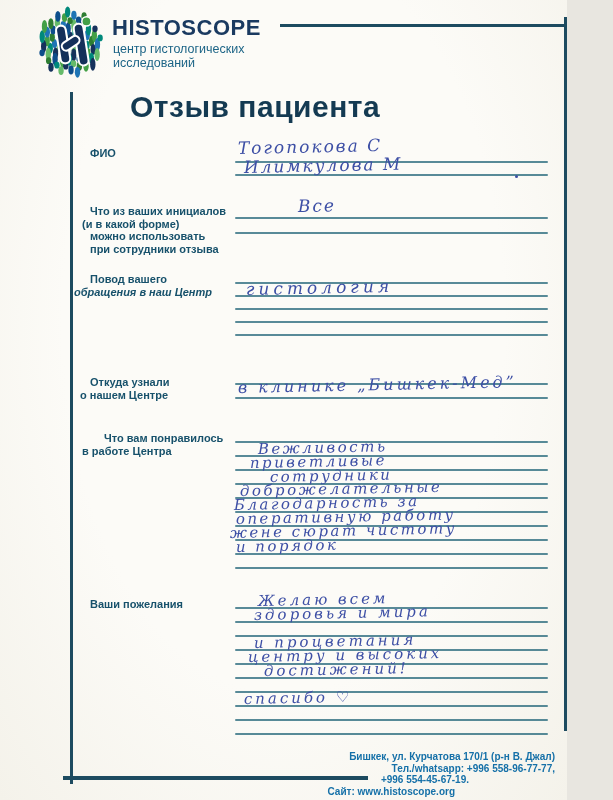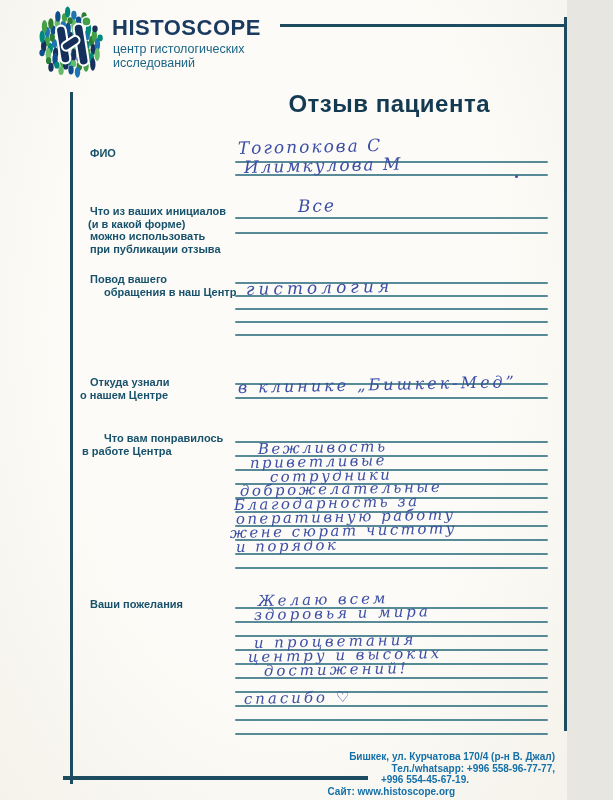--- a/index.html
+++ b/index.html
@@ -11,22 +11,22 @@
   
   .logo-wrap{position:absolute;left:33px;top:6px;width:74px;height:74px;}
   .logo-wrap svg{position:absolute;left:0;top:0;}
   .brand{position:absolute;left:112px;top:15px;font-size:22px;font-weight:bold;
     letter-spacing:.5px;color:#1a3a60;white-space:nowrap;}
   .brand-sub{position:absolute;left:113px;top:42px;font-size:12.5px;line-height:14px;
     color:#1c6486;font-weight:500;white-space:nowrap;}
   
   .frame-line{position:absolute;background:#1d4b60;}
   
-  .doc-title{position:absolute;left:130px;top:90px;width:360px;text-align:right;
-    font-size:24px;font-weight:800;color:#143a52;letter-spacing:.5px;}
+  .doc-title{position:absolute;left:130px;top:90px;width:360px;text-align:left;
+    font-size:30px;font-weight:800;color:#143a52;letter-spacing:.5px;}
   
   .field-label{position:absolute;font-size:11px;font-weight:bold;color:#17516b;
     white-space:nowrap;line-height:12px;}
   .rule{position:absolute;height:2px;background:#2e6e80;opacity:.8;border-radius:1px;}
   .hand{position:absolute;font-family:"DejaVu Serif",serif;font-style:italic;
     color:#3d4fa5;white-space:nowrap;transform:rotate(-1.2deg);transform-origin:left bottom;}
   .ink-dot{position:absolute;width:3px;height:3px;border-radius:50%;background:#3d4fa5;}
   
   .footer{position:absolute;right:12px;top:751px;text-align:right;font-size:10px;
     font-weight:bold;color:#1570a8;line-height:11.5px;white-space:nowrap;}
@@ -134,28 +134,28 @@
 
   <div class="doc-title">Отзыв пациента</div>
 
   <div id="form-fields">
       <div class="field-label" style="left: 90px; top: 147px;">ФИО</div>
       <div class="rule" style="left: 235px; top: 161px; width: 313px;"></div>
       <div class="rule" style="left: 235px; top: 174px; width: 313px;"></div>
       <div class="hand" style="left: 238px; top: 138px; font-size: 17px; letter-spacing: 2px;">Тогопокова С</div>
       <div class="hand" style="left: 244px; top: 157px; font-size: 17px; letter-spacing: 2px;">Илимкулова М</div>
       <div class="field-label" style="left: 90px; top: 205px;">Что из ваших инициалов</div>
-      <div class="field-label" style="left: 88px; top: 217.5px;">(и в какой форме)</div>
+      <div class="field-label" style="left: 82px; top: 217.5px;">(и в какой форме)</div>
       <div class="field-label" style="left: 90px; top: 230px;">можно использовать</div>
-      <div class="field-label" style="left: 90px; top: 242.5px;">при публикации отзыва</div>
+      <div class="field-label" style="left: 90px; top: 242.5px;">при сотрудники отзыва</div>
       <div class="rule" style="left: 235px; top: 217px; width: 313px;"></div>
       <div class="rule" style="left: 235px; top: 232px; width: 313px;"></div>
       <div class="hand" style="left: 298px; top: 196px; font-size: 17px; letter-spacing: 2px;">Все</div>
       <div class="field-label" style="left: 90px; top: 273px;">Повод вашего</div>
-      <div class="field-label" style="left: 104px; top: 285.5px;">обращения в наш Центр</div>
+      <div class="field-label" style="left: 74px; top: 285.5px; font-style: italic;">обращения в наш Центр</div>
       <div class="rule" style="left: 235px; top: 282px; width: 313px;"></div>
       <div class="rule" style="left: 235px; top: 295px; width: 313px;"></div>
       <div class="rule" style="left: 235px; top: 308px; width: 313px;"></div>
       <div class="rule" style="left: 235px; top: 321px; width: 313px;"></div>
       <div class="rule" style="left: 235px; top: 334px; width: 313px;"></div>
       <div class="hand" style="left: 246px; top: 279px; font-size: 17px; letter-spacing: 4px;">гистология</div>
       <div class="field-label" style="left: 90px; top: 376px;">Откуда узнали</div>
       <div class="field-label" style="left: 80px; top: 388.5px;">о нашем Центре</div>
       <div class="rule" style="left: 235px; top: 383px; width: 313px;"></div>
       <div class="rule" style="left: 235px; top: 397px; width: 313px;"></div>
@@ -195,19 +195,19 @@
       <div class="hand" style="left: 254px; top: 606px; font-size: 15px; letter-spacing: 3px;">здоровья и мира</div>
       <div class="hand" style="left: 254px; top: 634px; font-size: 15px; letter-spacing: 3px;">и процветания</div>
       <div class="hand" style="left: 248px; top: 648px; font-size: 15px; letter-spacing: 3px;">центру и высоких</div>
       <div class="hand" style="left: 264px; top: 662px; font-size: 15px; letter-spacing: 3px;">достижений!</div>
       <div class="hand" style="left: 244px; top: 690px; font-size: 15px; letter-spacing: 3px;">спасибо ♡</div>
     </div>
 
   <div class="ink-dot" style="left:515px;top:175px;"></div>
 
   <div class="footer">
-    <div>Бишкек, ул. Курчатова 170/4 (р-н В. Джал)</div>
+    <div>Бишкек, ул. Курчатова 170/1 (р-н В. Джал)</div>
     <div>Тел./whatsapp: +996 558-96-77-77,</div>
     <div class="f3">+996 554-45-67-19.</div>
     <div class="f4">Сайт: www.histoscope.org</div>
   </div>
 
 </div>
 
 </body></html>

